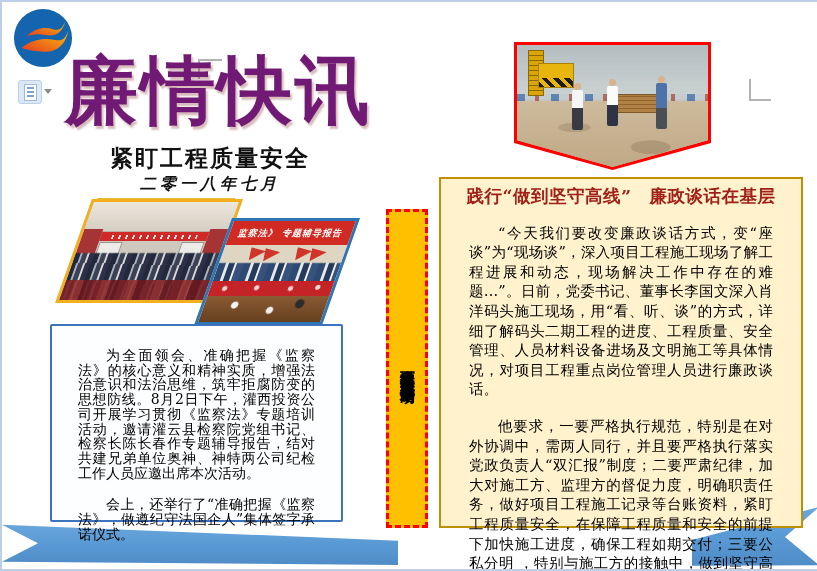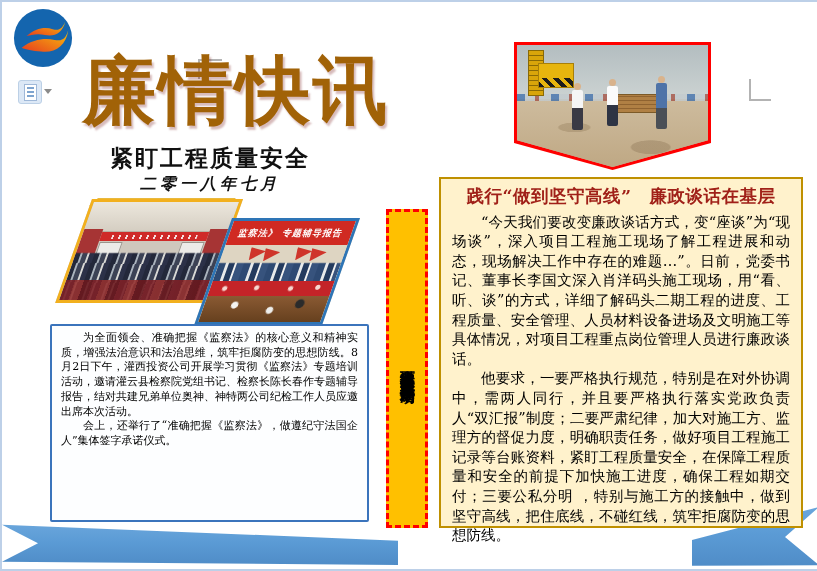--- a/index.html
+++ b/index.html
@@ -10,23 +10,23 @@
 
   
   .logo{left:10px;top:5px;width:62px;height:62px;z-index:3;}
   .paste-icon{left:16px;top:78px;width:22px;height:22px;background:#dce8f6;border:1px solid #bcd0e6;border-radius:3px;z-index:3;}
   .paste-icon .pg{position:absolute;left:5px;top:3px;width:11px;height:15px;background:#fff;border:1px solid #9fb8d8;}
   .paste-icon .pg i{display:block;height:2px;margin:2px 2px 0 2px;background:#7ea4cf;}
   .paste-caret{left:42px;top:87px;width:0;height:0;border-left:4px solid transparent;border-right:4px solid transparent;border-top:5px solid #8a8a8a;z-index:3;}
   .corner-a{left:196px;top:57px;width:22px;height:18px;border-left:2px solid #b3b3b3;border-top:2px solid #b3b3b3;}
   .corner-b{left:747px;top:77px;width:20px;height:20px;border-left:2px solid #b3b3b3;border-bottom:2px solid #b3b3b3;}
 
-  .mast-title{left:44px;top:38px;width:344px;height:104px;text-align:right;
+  .mast-title{left:44px;top:38px;width:344px;height:104px;text-align:center;
       font-family:"DejaVu Serif",serif;font-weight:bold;font-size:74px;line-height:100px;
-      color:#a16207;letter-spacing:3px;text-shadow:2px 3px 2px rgba(110,10,10,.28);z-index:2;}
+      color:#701a75;letter-spacing:3px;text-shadow:2px 3px 2px rgba(110,10,10,.28);z-index:2;}
   .mast-org{left:78px;top:141px;width:260px;text-align:center;font-family:"DejaVu Serif",serif;
       font-weight:bold;font-size:23px;color:#111;letter-spacing:2px;}
   .mast-date{left:78px;top:172px;width:260px;text-align:center;font-family:"DejaVu Serif",serif;
       font-weight:bold;font-size:16px;color:#111;letter-spacing:4px;font-style:italic;}
   .divider{left:87px;top:196px;width:147px;height:8px;
       clip-path:polygon(9px 0,100% 0,calc(100% - 9px) 100%,0 100%);background:#e8b93f;}
   .divider .in{position:absolute;left:1px;top:1px;right:1px;bottom:1px;
       clip-path:polygon(8px 0,100% 0,calc(100% - 8px) 100%,0 100%);
       background:linear-gradient(180deg,#f2f1ee,#57544d 45%,#8c897f 75%,#dcdad2);}
 
@@ -74,24 +74,24 @@
       background:repeating-linear-gradient(45deg,#1c1c1c 0 4px,#e7b50e 4px 8px);}
   .p3-lumber{left:52%;top:40%;width:21%;height:14%;border:1px solid #7c5a28;
       background:repeating-linear-gradient(0deg,#b08044 0 3px,#8f6330 3px 4px);}
   .person{width:11px;height:40px;border-radius:2px;}
   .person::before{content:"";position:absolute;left:2px;top:-7px;width:7px;height:7px;border-radius:50%;background:#d9b38c;}
   .person1{left:29%;top:37%;background:linear-gradient(180deg,#f5f5f5 0 45%,#3a3a44 45% 100%);}
   .person2{left:47%;top:34%;background:linear-gradient(180deg,#fbfbfb 0 48%,#2e3444 48% 100%);}
   .person3{left:73%;top:31%;height:46px;background:linear-gradient(180deg,#4e73a8 0 55%,#4a4f56 55% 100%);}
 
   
-  .leftbox{left:48px;top:322px;width:319px;height:198px;background:#fdfeff;border:2px solid #3b74bc;border-radius:2px;
+  .leftbox{left:48px;top:322px;width:293px;height:198px;background:#fdfeff;border:2px solid #3b74bc;border-radius:2px;
       box-sizing:border-box;padding:5px 9px;z-index:4;color:#000;
-      font-family:"DejaVu Serif",serif;font-size:11px;line-height:14.7px;text-align:justify;}
-  .leftbox p,.yellowbox p{margin:0;text-indent:2em;}
+      font-family:"DejaVu Serif",serif;font-size:14px;line-height:14.7px;text-align:justify;}
+  .leftbox p,.yellowbox p{margin:17px;text-indent:2em;}
   .strip{left:384px;top:207px;width:42px;height:319px;background:#ffc000;border:3px dashed #ff0000;
       box-sizing:border-box;z-index:4;display:flex;align-items:center;justify-content:center;}
   .strip span{writing-mode:vertical-rl;text-orientation:upright;font-family:"DejaVu Serif",serif;
       font-weight:bold;font-size:15px;letter-spacing:1px;color:#000;line-height:1;}
   .yellowbox{left:437px;top:175px;width:364px;height:351px;background:#fff2cc;border:2px solid #bf9000;
       box-sizing:border-box;padding:6px 11px;z-index:4;color:#000;
       font-family:"DejaVu Serif",serif;font-size:14.5px;line-height:19.6px;text-align:justify;}
   .yellowbox h2{margin:2px 0 6px 0;text-align:center;font-size:17.5px;color:#a02018;letter-spacing:.5px;}
 
   

